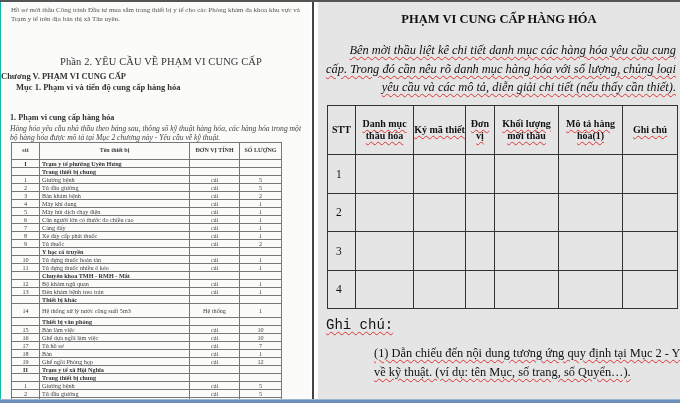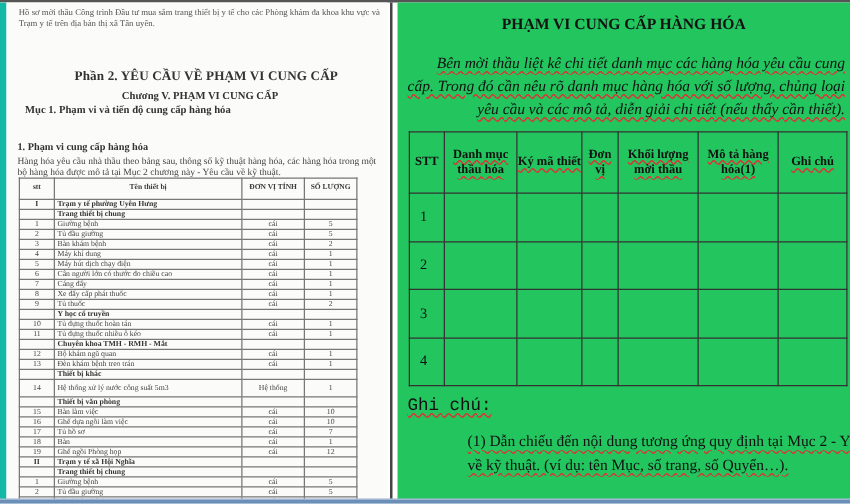--- a/index.html
+++ b/index.html
@@ -3,42 +3,42 @@
 <meta charset="utf-8">
 <style>
   * { margin: 0; padding: 0; box-sizing: border-box; }
   html, body { width: 680px; height: 403px; overflow: hidden; background: #ffffff; }
   body { position: relative; font-family: "Liberation Serif", "DejaVu Serif", serif; color: #1a1a1a; }
 
   .frame { position: absolute; left: 0; top: 0; width: 680px; height: 403px; border-top: 2px solid #555; }
   .bottom-rule { position: absolute; left: 0; top: 399px; width: 680px; height: 4px; background: #6b8fb8; border-top: 1px solid #9fb6d1; }
 
   
-  .left { position: absolute; left: 0; top: 2px; width: 310px; height: 397px; background: #fbfbfa; overflow: hidden; border-left: 5px solid #14b8a6; }
+  .left { position: absolute; left: 0; top: 2px; width: 310px; height: 397px; background: #fbfbfa; overflow: hidden; border-left: 1px solid #14b8a6; }
   .scan-text { color: #3c3c3c; }
   .hdr-note { position: absolute; left: 10px; top: 4px; width: 290px; font-size: 7px; line-height: 9px; color: #555; }
-  .part-title { position: absolute; left: 0; top: 54px; width: 320px; text-align: center; font-size: 10.5px; font-weight: bold; color: #333; letter-spacing: 0.1px; }
-  .chapter-title { position: absolute; left: 0; top: 69px; width: 310px; text-align: center; font-size: 8.5px; font-weight: bold; color: #333; }
+  .part-title { position: absolute; left: 0; top: 54px; width: 320px; text-align: center; font-size: 10.5px; font-weight: normal; color: #333; letter-spacing: 0.1px; }
+  .chapter-title { position: absolute; left: 0; top: 69px; width: 310px; text-align: left; font-size: 8.5px; font-weight: bold; color: #333; }
   .muc1 { position: absolute; left: 15px; top: 80px; font-size: 8.5px; font-weight: bold; color: #333; }
   .para1 { position: absolute; left: 9px; top: 91px; width: 292px; font-size: 7.6px; line-height: 9.4px; color: #444; }
   .sec1 { position: absolute; left: 9px; top: 111px; font-size: 8.2px; font-weight: bold; color: #333; }
-  .para2 { position: absolute; left: 9px; top: 122px; width: 292px; font-size: 7.6px; line-height: 9.4px; color: #444; }
+  .para2 { position: absolute; left: 9px; top: 122px; width: 292px; font-size: 7.6px; line-height: 9.4px; color: #444; font-style: italic; }
 
   table.scan { position: absolute; left: 10px; top: 140px; border-collapse: collapse; font-size: 6.2px; color: #444; table-layout: fixed; }
   table.scan td, table.scan th { border: 0.6px solid #777; padding: 0 2px; height: 7.35px; line-height: 7px; white-space: nowrap; overflow: hidden; }
   table.scan th { font-weight: bold; font-size: 6px; height: 17px; line-height: 7.5px; text-align: center; vertical-align: middle; color: #3a3a3a; }
   table.scan td.c { text-align: center; }
   table.scan tr.grp td { font-weight: bold; color: #333; }
   table.scan tr.tall td { height: 14px; }
 
   
   .divider { position: absolute; left: 312px; top: 2px; width: 2px; height: 397px; background: #444; }
 
   
-  .right { position: absolute; left: 318px; top: 2px; width: 362px; height: 397px; background: #22c55e; }
+  .right { position: absolute; left: 318px; top: 2px; width: 362px; height: 397px; background: #e5e5e5; }
   .r-title { position: absolute; left: 0; top: 10px; width: 362px; text-align: center; font-size: 12.5px; font-weight: bold; color: #111; }
   .r-intro { position: absolute; left: 8px; top: 39px; width: 350px; font-size: 12.4px; line-height: 18.6px; font-style: italic; color: #111; text-align: right; }
   .spell { text-decoration: underline wavy #d33; text-decoration-thickness: 0.6px; text-underline-offset: 2px; }
 
   table.form { position: absolute; left: 9px; top: 103px; width: 350px; border-collapse: collapse; table-layout: fixed; font-size: 10px; color: #111; }
   table.form th, table.form td { border: 1px solid #333; }
   table.form th { height: 49px; font-weight: bold; text-align: center; vertical-align: middle; line-height: 12.5px; font-size: 10px; }
   table.form td { height: 38.5px; vertical-align: middle; }
   table.form td.stt { text-align: left; padding-left: 8px; font-size: 11.5px; }
 

